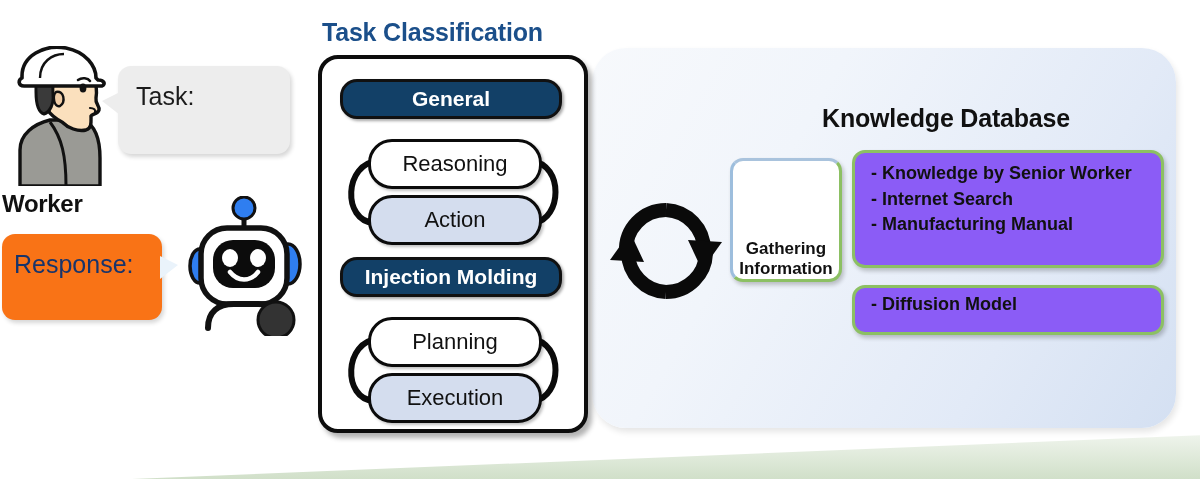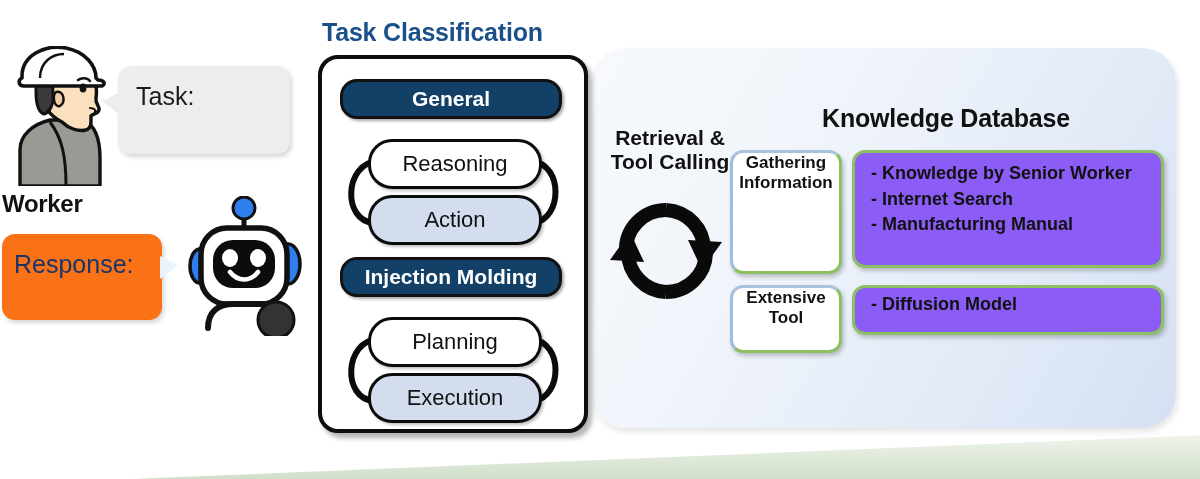--- a/index.html
+++ b/index.html
@@ -108,22 +108,22 @@
   .kd-title{
     position:absolute;left:736px;top:104px;width:420px;text-align:center;
     font-size:25px;font-weight:bold;color:#111;letter-spacing:-0.2px;
   }
   .kd-left-box{
     position:absolute;width:106px;
     background:#fff;border-radius:13px;
     border:3px solid #8cc063;
     border-top-color:#a9c3dd;border-left-color:#9dbedd;
     box-shadow:2px 3px 4px rgba(0,0,0,0.22);
-    display:flex;align-items:flex-start;justify-content:center;
-    text-align:center;font-size:17px;font-weight:bold;color:#111;line-height:1.18;
+    display:flex;align-items:flex-end;justify-content:center;
+    text-align:center;font-size:17px;font-weight:bold;color:#111;line-height:1.18;margin-top:8px;
   }
   .kd-right-box{
     position:absolute;
     background:#8b5cf6;border:3px solid #8cc063;border-radius:13px;
     box-shadow:2px 3px 4px rgba(0,0,0,0.22);
     font-size:18px;font-weight:bold;color:#111;line-height:1.42;
     padding:8px 0 0 16px;box-sizing:border-box;
   }
   .kd-right-box .ln{white-space:nowrap;}
 </style>
@@ -223,24 +223,20 @@
         <path d="M56 28 C22 30 20 88 52 90" fill="none" stroke="#0b0b0b" stroke-width="6" stroke-linecap="round"></path>
         <polygon points="56,20 72,31 52,38" fill="#0b0b0b"></polygon>
         <path d="M210 28 C242 32 240 86 212 90" fill="none" stroke="#0b0b0b" stroke-width="6" stroke-linecap="round"></path>
         <polygon points="212,82 194,89 214,98" fill="#0b0b0b"></polygon>
       </svg>
       <div class="pill" style="top:6px;">Planning</div>
       <div class="pill filled" style="top:62px;">Execution</div>
     </div>
   </div>
 
-  <div class="rtc-title">
-    <div>Retrieval &amp;</div>
-    <div>Tool Calling</div>
-  </div>
 
   <div class="rtc-icon">
     <svg viewBox="0 0 124 110" width="124" height="110">
       <path d="M62 14 A40 40 0 0 1 100 54" fill="none" stroke="#0a0a0a" stroke-width="14" stroke-linecap="butt"></path>
       <path d="M62 14 A40 40 0 0 0 22 56" fill="none" stroke="#0a0a0a" stroke-width="14" stroke-linecap="butt"></path>
       <polygon points="84,44 118,46 98,74" fill="#0a0a0a"></polygon>
       <path d="M62 96 A40 40 0 0 1 24 56" fill="none" stroke="#0a0a0a" stroke-width="14" stroke-linecap="butt"></path>
       <path d="M62 96 A40 40 0 0 0 102 56" fill="none" stroke="#0a0a0a" stroke-width="14" stroke-linecap="butt"></path>
       <polygon points="40,66 6,64 26,36" fill="#0a0a0a"></polygon>
     </svg>
@@ -253,23 +249,17 @@
       <div>Gathering</div>
       <div>Information</div>
     </div>
   </div>
   <div class="kd-right-box" style="left:852px;top:150px;width:312px;height:118px;">
     <div class="ln">- Knowledge by Senior Worker</div>
     <div class="ln">- Internet Search</div>
     <div class="ln">- Manufacturing Manual</div>
   </div>
 
-  <div class="kd-left-box" style="left:730px;top:285px;height:62px;">
-    <div>
-      <div>Extensive</div>
-      <div>Tool</div>
-    </div>
-  </div>
   <div class="kd-right-box" style="left:852px;top:285px;width:312px;height:50px;padding-top:4px;">
     <div class="ln">- Diffusion Model</div>
   </div>
 
 </div>
 
 </body></html>

